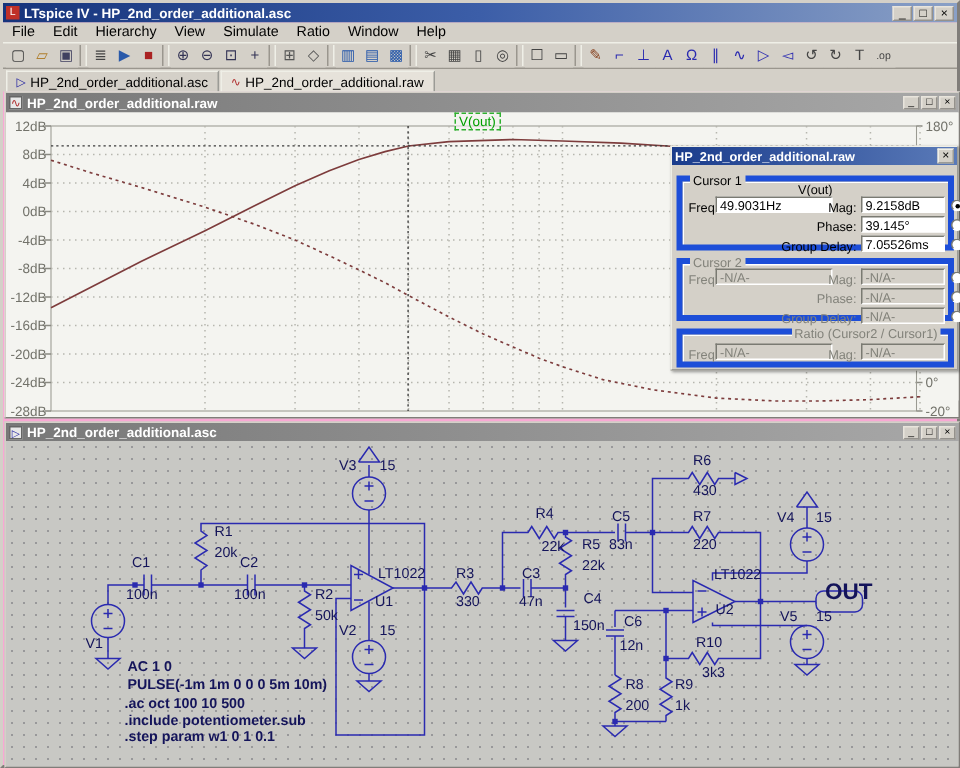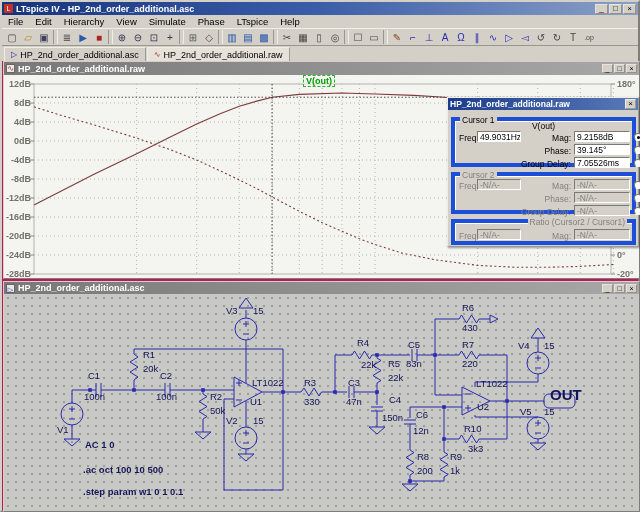--- a/index.html
+++ b/index.html
@@ -1,18 +1,18 @@
 <!DOCTYPE html>
 <html><head>
 <meta charset="utf-8">
 <style>
   * { margin:0; padding:0; box-sizing:border-box; }
   html,body { width:640px; height:512px; overflow:hidden; }
   body { font-family:"Liberation Sans", sans-serif; background:#d4d0c8; position:relative; font-size:10px; color:#000; }
-  #main-window { position:absolute; inset:0; border:2px outset #d4d0c8; background:#be185d;padding-left:44px; }
+  #main-window { position:absolute; inset:0; border:2px outset #d4d0c8; background:#f9a8d4;padding-left:44px; }
 
   
   #titlebar { position:absolute; left:0; top:0; right:0; height:13px; background:linear-gradient(90deg,#16347c,#3c5ea8,#8aa0c6); display:flex; align-items:center; padding:0 2px; }
   #titlebar .app-icon { width:9px; height:9px; background:#c03028; color:#fff; font-size:7px; line-height:9px; text-align:center; margin-right:3px; }
   #titlebar .title-text { color:#fff; font-weight:bold; font-size:9px; white-space:nowrap; }
   .win-btns { margin-left:auto; display:flex; gap:1px; }
   .win-btn { width:13px; height:10px; background:#d4d0c8; border:1px outset #e8e4dc; font-size:8px; line-height:8px; text-align:center; color:#000; }
 
   
   #menubar { position:absolute; left:0; top:13px; right:0; height:13px; display:flex; align-items:center; background:#d4d0c8; }
@@ -27,21 +27,21 @@
   #tabbar { position:absolute; left:0; top:44px; right:0; height:15px; background:#d4d0c8; display:flex; align-items:flex-end; padding-left:2px; }
   .tab { height:14px; display:flex; align-items:center; gap:3px; padding:0 6px; border:1px outset #efefe7; border-bottom:none; background:#d4d0c8; font-size:9px; margin-right:1px; }
   .tab.active { background:#e6e2da; }
   .tab .tab-icon { font-size:8px; }
 
   
   #wave-win { position:absolute; left:1px; top:59px; width:637px; height:218px; border:1px outset #d4d0c8; background:#f4f4f0; }
   #wave-title { height:13px; background:linear-gradient(90deg,#787878,#a8a8a8); display:flex; align-items:center; padding:0 2px; }
   #wave-title .child-icon { width:9px; height:9px; background:#e8e8e8; color:#b03030; font-size:8px; line-height:8px; text-align:center; margin-right:3px; border:1px solid #666; }
   #wave-title .child-title { color:#fff; font-weight:bold; font-size:9px; }
-  #wave-pane { position:relative; width:100%; height:192px; background:#f4f4f0;font-weight:bold; }
+  #wave-pane { position:relative; width:100%; height:192px; background:#f4f4f0; }
   #plot-svg { position:absolute; left:0; top:0; }
   #plot-svg text { font-family:"Liberation Sans", sans-serif; font-size:9px; fill:#72726a; }
   #trace-label { position:absolute; left:299px; top:0px; color:#00a000; border:1px dashed #30b030; font-size:9px; padding:0 2px; background:rgba(244,244,240,.6); }
 
   
   #cursor-dlg { position:absolute; left:445px; top:95px; width:192px; height:150px; background:#d4d0c8; border:1px outset #efefe7; box-shadow:1px 1px 2px rgba(0,0,0,.4); z-index:20; font-size:9px; }
   #dlg-title { height:12px; background:linear-gradient(90deg,#1a3c8c,#5a7ab8); display:flex; align-items:center; padding:0 2px; }
   #dlg-title span.t { color:#fff; font-weight:bold; font-size:8.5px; }
   #dlg-close { margin-left:auto; width:11px; height:10px; background:#d4d0c8; border:1px outset #efefe7; font-size:8px; line-height:8px; text-align:center; }
   .gb { position:absolute; left:3px; width:185px; border:4px solid #1d4ed8; box-shadow:1px 1px 0 #fff inset; }
@@ -50,21 +50,21 @@
   #gb-c1 { top:19px; height:50px; }
   #gb-c2 { top:74px; height:42px; }
   #gb-ratio { top:121px; height:26px; }
   .trace-row { text-align:center; font-size:8.5px; height:10px; line-height:10px; }
   .dlg-row { position:relative; height:13px; }
   .dlg-lbl { position:absolute; font-size:8.5px; top:2px; }
   .dlg-lbl.l1 { left:4px; }
   .dlg-lbl.r1 { left:88px; width:28px; text-align:right; }
   .dlg-lbl.rw { left:40px; width:76px; text-align:right; }
   .dlg-field { position:absolute; top:0; height:11px; line-height:10px; background:#fff; border:1px solid; border-color:#7a7a72 #fff #fff #7a7a72; padding-left:2px; font-size:8.5px; overflow:hidden; white-space:nowrap; }
-  .f-freq { left:22px; width:44px; }
+  .f-freq { left:22px; width:78px; }
   .f-val { left:119px; width:56px; }
   .dim .dlg-lbl, .dim .gb-legend { color:#82827a; }
   .dim .dlg-field { background:#d4d0c8; color:#82827a; }
   .radio { position:absolute; left:179px; top:2px; width:8px; height:8px; border-radius:50%; background:#fff; border:1px solid; border-color:#7a7a72 #fff #fff #7a7a72; }
   .radio.on::after { content:""; position:absolute; left:2px; top:2px; width:3px; height:3px; border-radius:50%; background:#000; }
 
   
   #schem-win { position:absolute; left:1px; top:279px; width:637px; height:231px; border:1px outset #d4d0c8; background:#c6c6c2; }
   #schem-title { height:12px; background:linear-gradient(90deg,#787878,#a8a8a8); display:flex; align-items:center; padding:0 2px; }
   #schem-title .child-icon { width:9px; height:9px; background:#e8e8e8; color:#2020a0; font-size:7px; line-height:9px; text-align:center; margin-right:3px; border:1px solid #666; }
@@ -90,22 +90,22 @@
       <span class="win-btn">×</span>
     </span>
   </div>
 
   <div id="menubar">
     <span class="menu-item">File</span>
     <span class="menu-item">Edit</span>
     <span class="menu-item">Hierarchy</span>
     <span class="menu-item">View</span>
     <span class="menu-item">Simulate</span>
-    <span class="menu-item">Phase</span>
-    <span class="menu-item">LTspice</span>
+    <span class="menu-item">Ratio</span>
+    <span class="menu-item">Window</span>
     <span class="menu-item">Help</span>
   </div>
 
   <div id="toolbar">
       <span class="tb-icon" style="color: rgb(68, 68, 68);">▢</span>
       <span class="tb-icon" style="color: rgb(176, 128, 48);">▱</span>
       <span class="tb-icon" style="color: rgb(64, 64, 96);">▣</span>
       <span class="tb-sep"></span>
       <span class="tb-icon" style="color: rgb(68, 68, 68);">≣</span>
       <span class="tb-icon" style="color: rgb(42, 90, 170);">▶</span>
@@ -377,20 +377,21 @@
             <rect x="431.2" y="351.2" width="3.6" height="3.6"></rect>
           <rect x="440.2" y="403.2" width="3.6" height="3.6"></rect>
             <rect x="440.2" y="435.2" width="3.6" height="3.6"></rect>
           <rect x="406.2" y="477.2" width="3.6" height="3.6"></rect>
             <rect x="503.2" y="397.2" width="3.6" height="3.6"></rect>
         </g>
       </svg>
 
       <span class="sch-lbl" style="left:53px;top:130px">V1</span>
       <span class="sch-lbl b" style="left:81px;top:145px">AC 1 0</span>
+      <span class="sch-lbl b" style="left:81px;top:157px">PULSE(-1m 1m 0 0 0 5m 10m)</span>
       <span class="sch-lbl" style="left:84px;top:76px">C1</span>
       <span class="sch-lbl" style="left:80px;top:97px">100n</span>
       <span class="sch-lbl" style="left:139px;top:55px">R1</span>
       <span class="sch-lbl" style="left:139px;top:69px">20k</span>
       <span class="sch-lbl" style="left:156px;top:76px">C2</span>
       <span class="sch-lbl" style="left:152px;top:97px">100n</span>
       <span class="sch-lbl" style="left:206px;top:97px">R2</span>
       <span class="sch-lbl" style="left:206px;top:111px">50k</span>
       <span class="sch-lbl" style="left:222px;top:11px">V3</span>
       <span class="sch-lbl" style="left:249px;top:11px">15</span>
@@ -423,17 +424,18 @@
       <span class="sch-lbl b" style="left:546px;top:92px;font-size:15px">OUT</span>
       <span class="sch-lbl" style="left:460px;top:129px">R10</span>
       <span class="sch-lbl" style="left:464px;top:149px">3k3</span>
       <span class="sch-lbl" style="left:412px;top:115px">C6</span>
       <span class="sch-lbl" style="left:409px;top:131px">12n</span>
       <span class="sch-lbl" style="left:413px;top:157px">R8</span>
       <span class="sch-lbl" style="left:413px;top:171px">200</span>
       <span class="sch-lbl" style="left:446px;top:157px">R9</span>
       <span class="sch-lbl" style="left:446px;top:171px">1k</span>
       <span class="sch-lbl b" style="left:79px;top:170px">.ac oct 100 10 500</span>
+      <span class="sch-lbl b" style="left:79px;top:181px">.include potentiometer.sub</span>
       <span class="sch-lbl b" style="left:79px;top:192px">.step param w1 0 1 0.1</span>
     </div>
   </div>
 
 </div>
 
 </body></html>

